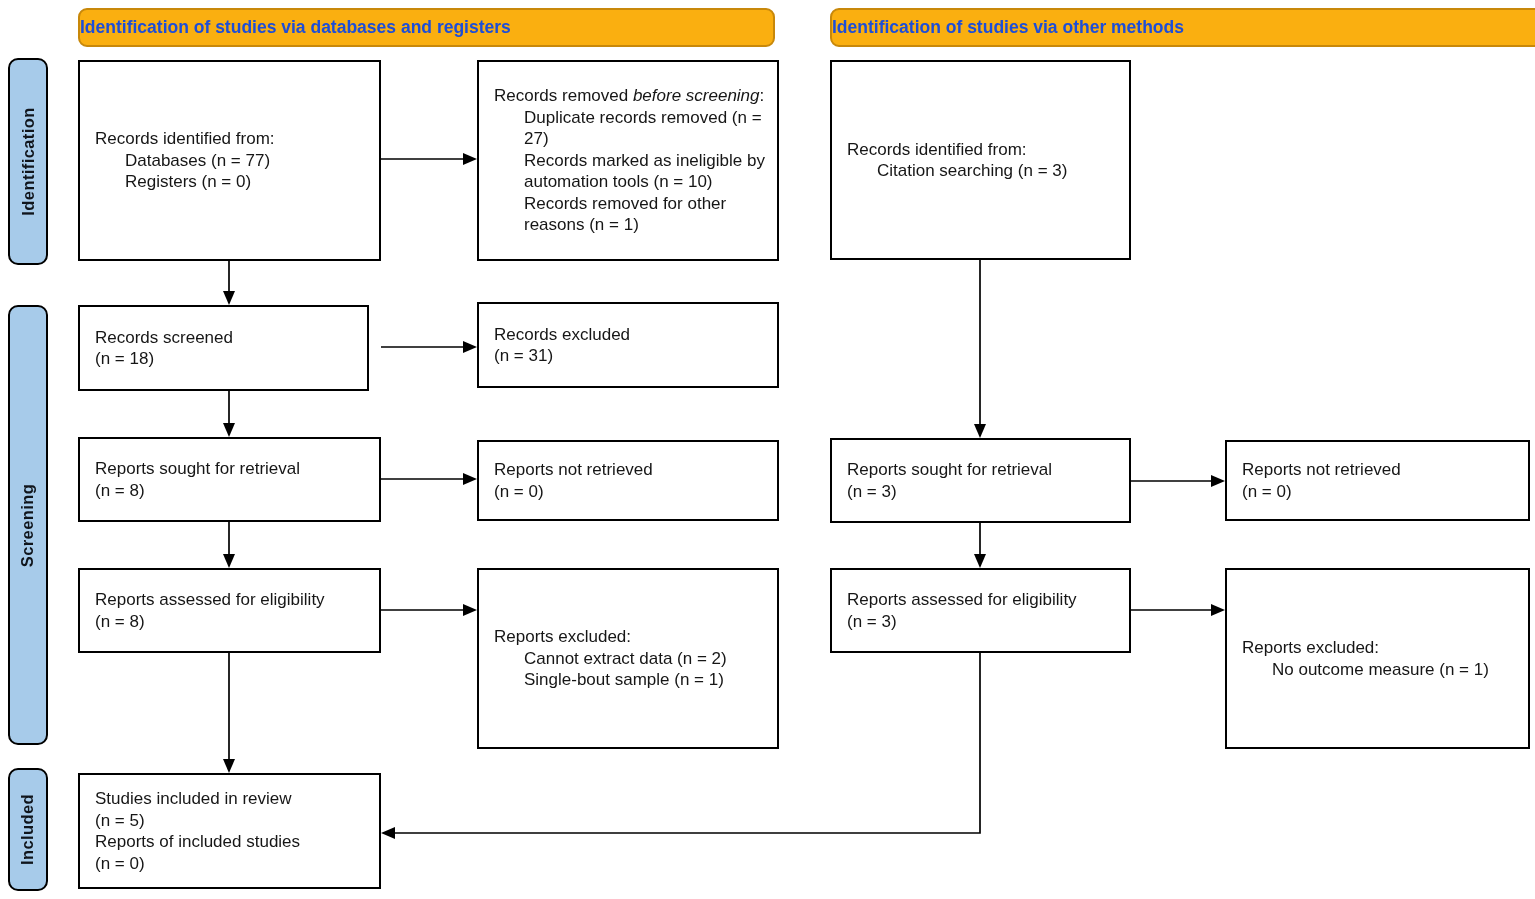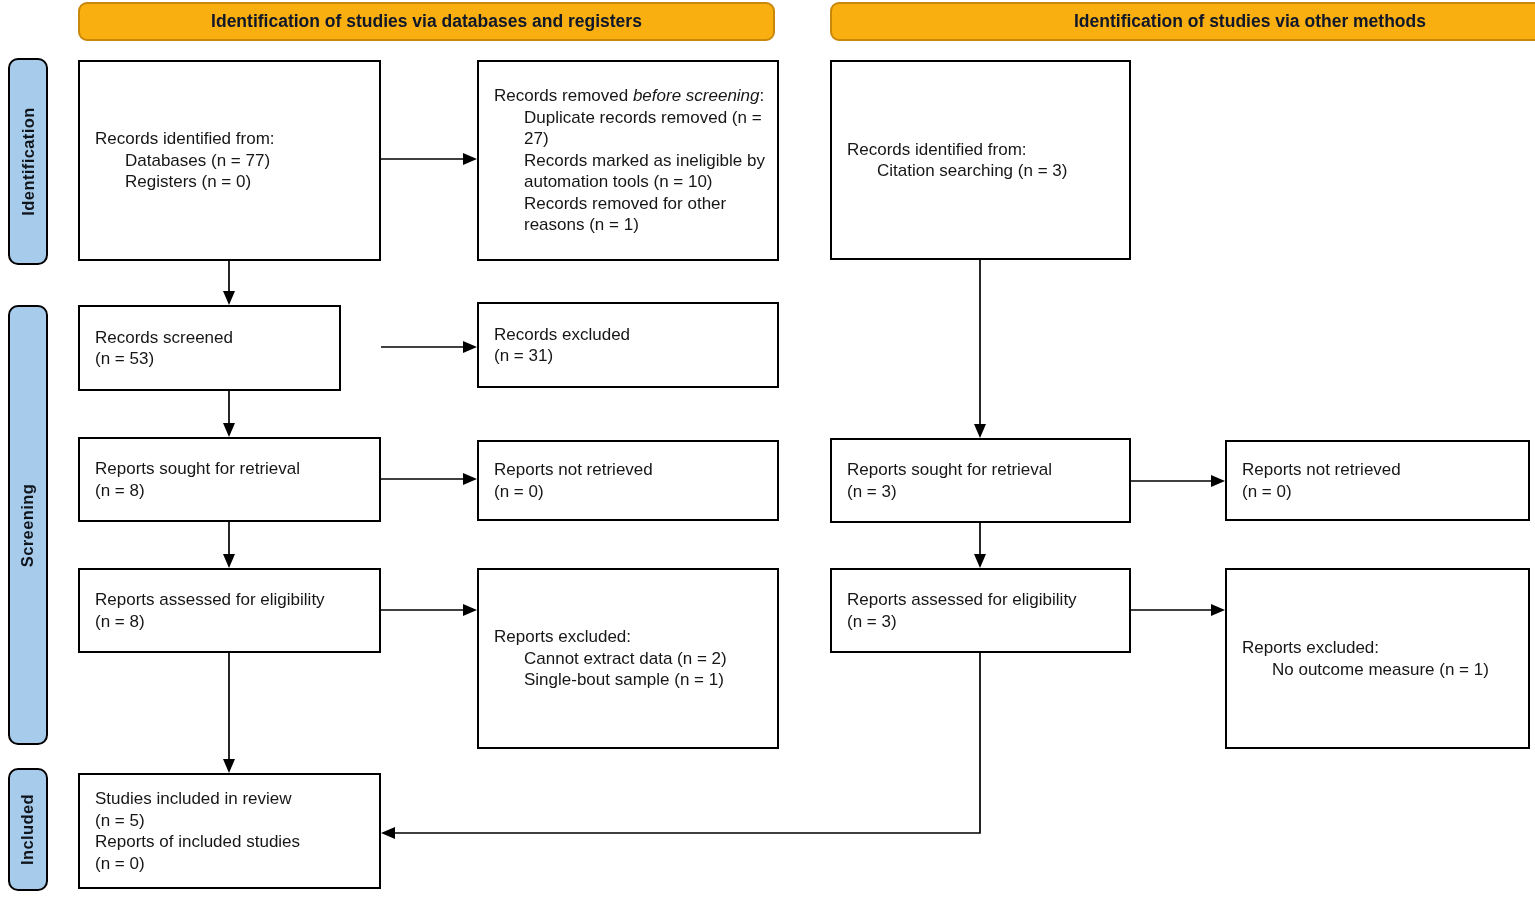--- a/index.html
+++ b/index.html
@@ -7,24 +7,24 @@
     --banner-border:#C8880A;
     --stage-fill:#A7CBEA;
     --box-border:#000000;
     --text:#161616;
   }
   *{margin:0;padding:0;box-sizing:border-box;}
   html,body{width:1535px;height:899px;background:#ffffff;overflow:hidden;
     font-family:"Liberation Sans", sans-serif;color:var(--text);}
   #canvas{position:relative;width:1535px;height:899px;background:#ffffff;}
 
-  .banner{position:absolute;top:2px;height:39px;background:var(--banner-fill);
+  .banner{position:absolute;top:8px;height:39px;background:var(--banner-fill);
     border:2px solid var(--banner-border);border-radius:9px;
-    display:flex;align-items:center;justify-content:center;
-    font-weight:bold;font-size:17.5px;color:#0f172a;}
+    display:flex;align-items:center;justify-content:flex-start;
+    font-weight:bold;font-size:17.5px;color:#1d4ed8;}
   #banner-databases{left:78px;width:697px;}
   #banner-other{left:830px;width:840px;}
 
   .stage{position:absolute;left:8px;width:40px;background:var(--stage-fill);
     border:2px solid #000;border-radius:10px;
     display:flex;align-items:center;justify-content:center;}
   .stage span{transform:rotate(-90deg);white-space:nowrap;font-weight:bold;
     font-size:16.5px;letter-spacing:.4px;color:#10151c;}
   #stage-identification{top:58px;height:207px;}
   #stage-screening{top:305px;height:440px;}
@@ -33,21 +33,21 @@
   .box{position:absolute;background:#fff;border:2px solid var(--box-border);
     display:flex;flex-direction:column;justify-content:center;
     padding:10px 10px 10px 15px;font-size:17px;line-height:21.5px;}
   .box .line{white-space:nowrap;}
   .box .wrap{white-space:normal;}
   .indent{padding-left:30px;}
 
   #box-a1{left:78px;top:60px;width:303px;height:201px;}
   #box-b1{left:477px;top:60px;width:302px;height:201px;}
   #box-c1{left:830px;top:60px;width:301px;height:200px;}
-  #box-a2{left:78px;top:305px;width:263px;height:86px;}
+  #box-a2{left:78px;top:305px;width:291px;height:86px;}
   #box-b2{left:477px;top:302px;width:302px;height:86px;}
   #box-a3{left:78px;top:437px;width:303px;height:85px;}
   #box-b3{left:477px;top:440px;width:302px;height:81px;}
   #box-c2{left:830px;top:438px;width:301px;height:85px;}
   #box-d1{left:1225px;top:440px;width:305px;height:81px;}
   #box-a4{left:78px;top:568px;width:303px;height:85px;}
   #box-b4{left:477px;top:568px;width:302px;height:181px;}
   #box-c3{left:830px;top:568px;width:301px;height:85px;}
   #box-d2{left:1225px;top:568px;width:305px;height:181px;}
   #box-a5{left:78px;top:773px;width:303px;height:116px;}
@@ -92,21 +92,21 @@
     <div class="wrap indent">Records removed for other reasons (n = 1)</div>
   </div>
 
   <div class="box" id="box-c1">
     <div class="line">Records identified from:</div>
     <div class="line indent">Citation searching (n = 3)</div>
   </div>
 
   <div class="box" id="box-a2">
     <div class="line">Records screened</div>
-    <div class="line">(n = 53)</div>
+    <div class="line">(n = 18)</div>
   </div>
 
   <div class="box" id="box-b2">
     <div class="line">Records excluded</div>
     <div class="line">(n = 31)</div>
   </div>
 
   <div class="box" id="box-a3">
     <div class="line">Reports sought for retrieval</div>
     <div class="line">(n = 8)</div>

